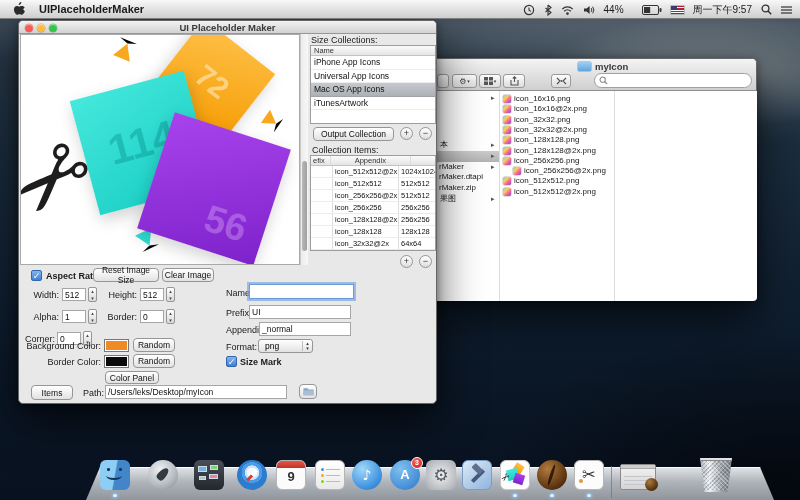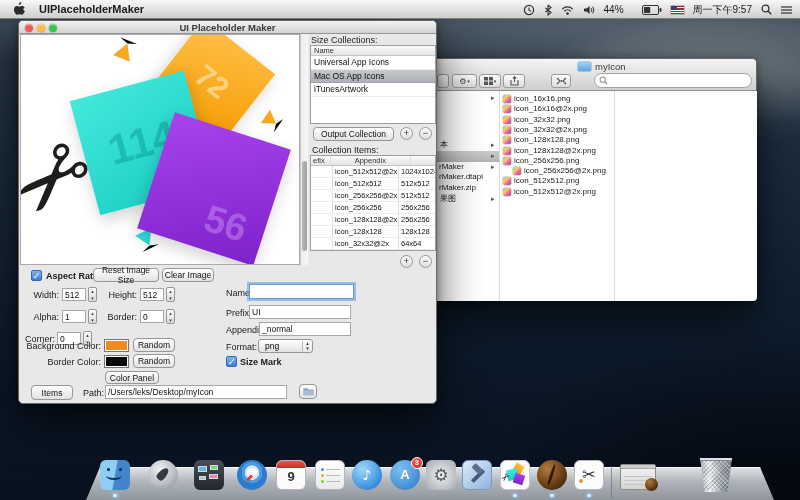--- a/index.html
+++ b/index.html
@@ -69,21 +69,21 @@
   
   .preview { background:#fff; border:1px solid #a9a9a9; overflow:hidden; }
   .sq { position:absolute; display:flex; align-items:center; justify-content:center;
     font-weight:bold; box-shadow:0 6px 16px rgba(0,0,0,.18); }
   .tri { position:absolute; width:0; height:0; border-style:solid; }
   .scroll { background:linear-gradient(90deg,#ececec,#f7f7f7); border-left:1px solid #c9c9c9; }
   .thumb { position:absolute; background:linear-gradient(90deg,#b9b9b9,#9f9f9f); border-radius:3px; }
   
   .ftop { position:absolute; left:0; top:0; right:0; height:32px;
     background:linear-gradient(#f4f4f4,#cfcfcf); border-bottom:1px solid #8f8f8f; border-radius:4px 4px 0 0; }
-  .ftitle { font-size:9.5px; font-weight:normal; color:#3a3a3a; }
+  .ftitle { font-size:9.5px; font-weight:bold; color:#3a3a3a; }
   .tbtn { position:absolute; height:14px; background:linear-gradient(#fdfdfd,#dcdcdc);
     border:1px solid #9a9a9a; border-radius:3px; display:flex; align-items:center; justify-content:center;
     font-size:8px; color:#444; gap:1px; }
   .searchf { position:absolute; background:#fff; border:1px solid #a0a0a0; border-radius:8px;
     display:flex; align-items:center; padding:0 4px; }
   .searchf input { border:none; outline:none; flex:1; font-size:8px; background:transparent; }
   .fcontent { position:absolute; background:#fff; border-radius:0 0 4px 4px; overflow:hidden; }
   .coldiv { position:absolute; top:0; bottom:0; width:1px; background:#dcdcdc; }
   .frow { position:absolute; height:10.3px; font-size:8px; line-height:10.3px; color:#1a1a1a; white-space:nowrap; }
   .fico { position:absolute; width:8px; height:8px; border-radius:1.5px;
@@ -302,20 +302,21 @@
     <div class="abs glyph" style="left:-6px;top:100px;font-size:92px;color:#1d1d1d;z-index:4;transform:rotate(-45deg) scaleX(-1);line-height:1">✂</div>
   </div>
 
   <div class="abs scroll" style="left:281px;top:13px;width:8px;height:231px">
     <span class="thumb" style="left:1px;top:127px;width:5px;height:90px"></span>
   </div>
 
   <span class="abs lbl" style="left:292px;top:14px">Size Collections:</span>
   <div class="abs listbox" style="left:291px;top:24px;width:126px;height:79px">
     <div class="lhead">Name</div>
+    <div class="lrow">iPhone App Icons</div>
     <div class="lrow">Universal App Icons</div>
     <div class="lrow sel">Mac OS App Icons</div>
     <div class="lrow">iTunesArtwork</div>
   </div>
   <span class="abs btn" style="left:294px;top:106px;width:81px;height:14px">Output Collection</span>
   <span class="abs rbtn" style="left:381px;top:106px">+</span>
   <span class="abs rbtn" style="left:400px;top:106px">−</span>
   <span class="abs lbl" style="left:293px;top:124px">Collection Items:</span>
   <div class="abs listbox" style="left:291px;top:134px;width:126px;height:96px">
     <div class="thead">

